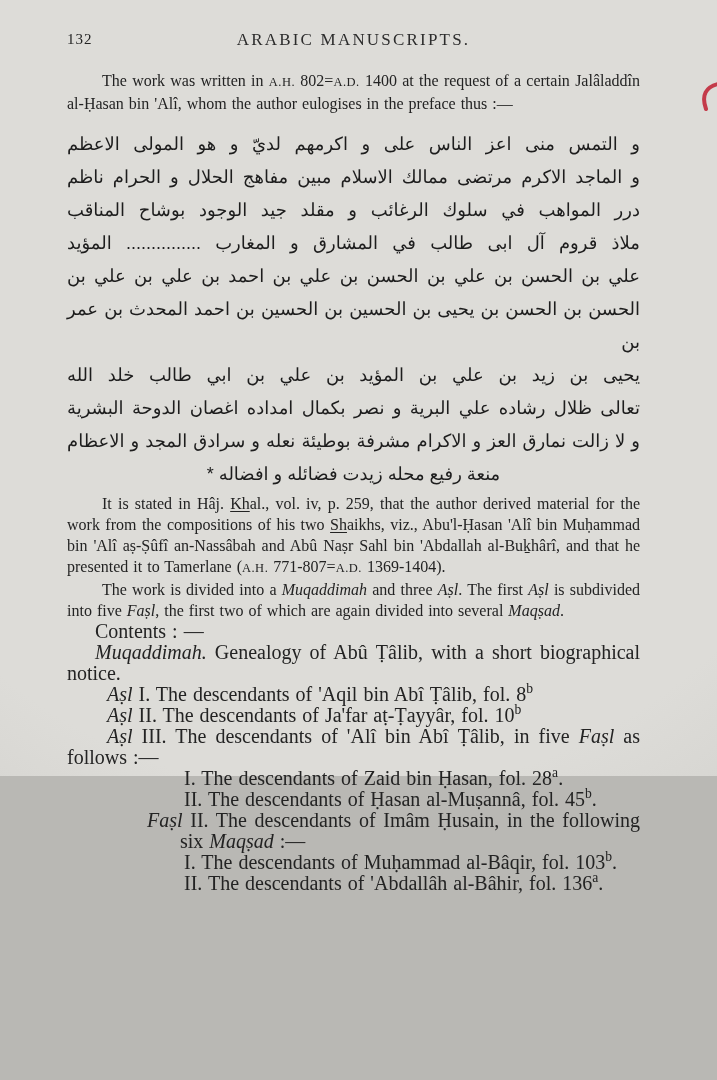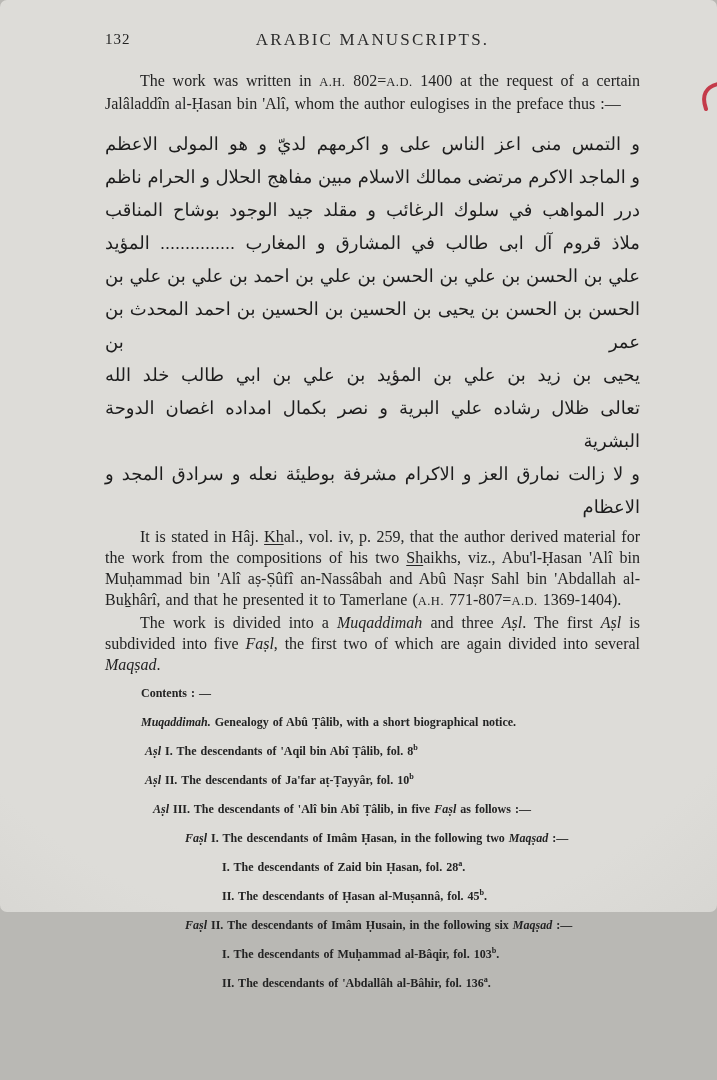--- a/index.html
+++ b/index.html
@@ -1,38 +1,37 @@
 <!DOCTYPE html>
 <html><head>
 <meta charset="utf-8">
 <style>
   *{box-sizing:border-box;}
   html,body{margin:0;padding:0;}
   body{width:717px;height:1080px;overflow:hidden;background:#b9b8b4;}
   .page{
-    position:relative;width:717px;height:912px;
+    position:relative;width:717px;height:776px;
     background:radial-gradient(ellipse 130% 110% at 48% 42%, #dddcd8 55%, #cecdc9 85%, #bcbbb7 100%);
-    padding:30px 77px 0 105px;
+    padding:30px 77px 0 67px;
     font-family:"Liberation Serif","DejaVu Serif",serif;
     color:#232323;
-    border-radius:7px;
   }
   .pagehead{position:relative;height:18px;margin-bottom:22px;}
   .pagenum{position:absolute;left:0;top:1px;font-size:15px;letter-spacing:1px;}
   .runhead{display:block;text-align:center;font-size:17px;letter-spacing:2.2px;color:#2c2c2c;}
   .para{margin:0;font-size:16px;line-height:21px;text-align:justify;word-spacing:1px;}
   .ti{text-indent:35px;}
   .sc{font-size:12.5px;letter-spacing:.5px;}
   sup{font-size:68%;line-height:0;}
   u{text-underline-offset:2px;}
   .arabic{direction:rtl;margin:14px 0 2px;font-family:Liberation Sans, sans-serif;font-size:18px;color:#1d1d1d;}
   .aline{line-height:33px;text-align:justify;text-align-last:justify;}
   .aline.last{text-align-last:center;}
   .p2{margin-top:0;}
-  .entry{margin:8px;font-size:12px;line-height:21px;text-align:justify;word-spacing:1px;font-weight:bold;}
+  .entry{margin:0;font-size:20px;line-height:21px;text-align:justify;word-spacing:1px;}
   .e-label{text-indent:28px;}
   .e-muq{text-indent:28px;}
   .e-asl{margin-left:40px;}
   .e-asl-wrap{text-indent:40px;}
   .e-fasl{margin-left:113px;text-indent:-33px;}
   .e-item{margin-left:117px;}
   .inkmark{position:absolute;right:-3px;top:82px;}
 </style>
 </head>
 <body>
@@ -53,32 +52,32 @@
   <div class="arabic">
     <div class="aline">و التمس منى اعز الناس على و اكرمهم لديّ و هو المولى الاعظم</div>
     <div class="aline">و الماجد الاكرم مرتضى ممالك الاسلام مبين مفاهج الحلال و الحرام ناظم</div>
     <div class="aline">درر المواهب في سلوك الرغائب و مقلد جيد الوجود بوشاح المناقب</div>
     <div class="aline">ملاذ قروم آل ابى طالب في المشارق و المغارب ............... المؤيد</div>
     <div class="aline">علي بن الحسن بن علي بن الحسن بن علي بن احمد بن علي بن علي بن</div>
     <div class="aline">الحسن بن الحسن بن يحيى بن الحسين بن الحسين بن احمد المحدث بن عمر بن</div>
     <div class="aline">يحيى بن زيد بن علي بن المؤيد بن علي بن ابي طالب خلد الله</div>
     <div class="aline">تعالى ظلال رشاده علي البرية و نصر بكمال امداده اغصان الدوحة البشرية</div>
     <div class="aline">و لا زالت نمارق العز و الاكرام مشرفة بوطيئة نعله و سرادق المجد و الاعظام</div>
+    <div class="aline last">منعة رفيع محله زيدت فضائله و افضاله *</div>
   </div>
 
   <p class="para ti p2"><span>It is stated in Hâj. </span><u>Kh</u><span>al., vol. iv, p. 259, that the author derived material for the work from the compositions of his two </span><u>Sh</u><span>aikhs, viz., Abu'l-Ḥasan 'Alî bin Muḥammad bin 'Alî aṣ-Ṣûfî an-Nassâbah and Abû Naṣr Sahl bin 'Abdallah al-Buḵhârî, and that he presented it to Tamerlane (</span><span class="sc">A.H.</span><span> 771-807=</span><span class="sc">A.D.</span><span> 1369-1404).</span></p>
 
   <p class="para ti"><span>The work is divided into a </span><i>Muqaddimah</i><span> and three </span><i>Aṣl</i><span>.  The first </span><i>Aṣl</i><span> is subdivided into five </span><i>Faṣl</i><span>, the first two of which are again divided into several </span><i>Maqṣad</i><span>.</span></p>
 
   <p class="entry e-label">Contents : —</p>
 
   <p class="entry e-muq"><i>Muqaddimah.</i><span>  Genealogy of Abû Ṭâlib, with a short biographical notice.</span></p>
   <p class="entry e-asl"><i>Aṣl</i><span> I.  The descendants of 'Aqil bin Abî Ṭâlib, fol. 8</span><sup>b</sup></p>
   <p class="entry e-asl"><i>Aṣl</i><span> II.  The descendants of Ja'far aṭ-Ṭayyâr, fol. 10</span><sup>b</sup></p>
   <p class="entry e-asl-wrap"><i>Aṣl</i><span> III.  The descendants of 'Alî bin Abî Ṭâlib, in five </span><i>Faṣl</i><span> as follows :—</span></p>
-  <p class="entry e-fasl"><i>Faṣl</i><span> I.  The descendants of Imâm Ḥasan, in the following two </span><i>Maqṣad</i><span> :—</span></p>
   <p class="entry e-item"><span>I.  The descendants of Zaid bin Ḥasan, fol. 28</span><sup>a</sup><span>.</span></p>
   <p class="entry e-item"><span>II.  The descendants of Ḥasan al-Muṣannâ, fol. 45</span><sup>b</sup><span>.</span></p>
   <p class="entry e-fasl"><i>Faṣl</i><span> II.  The descendants of Imâm Ḥusain, in the following six </span><i>Maqṣad</i><span> :—</span></p>
   <p class="entry e-item"><span>I.  The descendants of Muḥammad al-Bâqir, fol. 103</span><sup>b</sup><span>.</span></p>
   <p class="entry e-item"><span>II.  The descendants of 'Abdallâh al-Bâhir, fol. 136</span><sup>a</sup><span>.</span></p>
 
 </div>
 
 </body></html>

